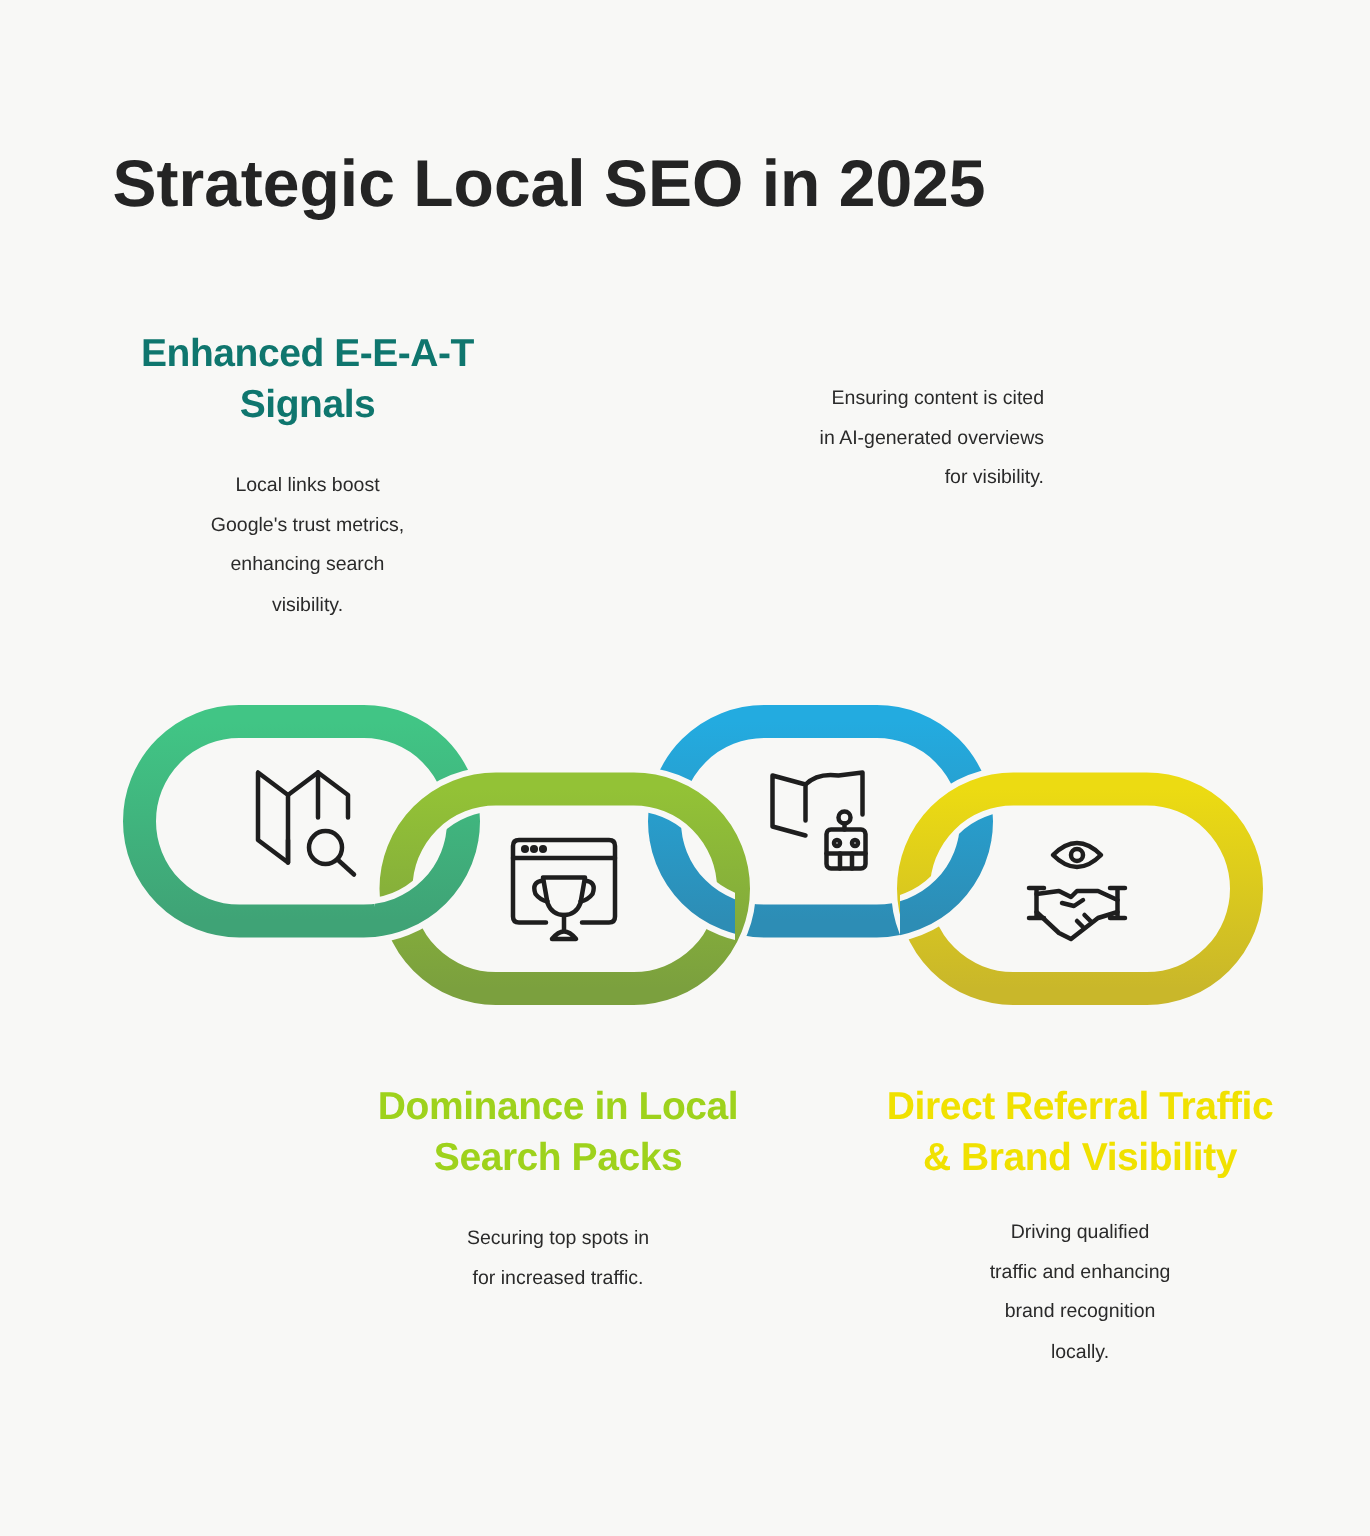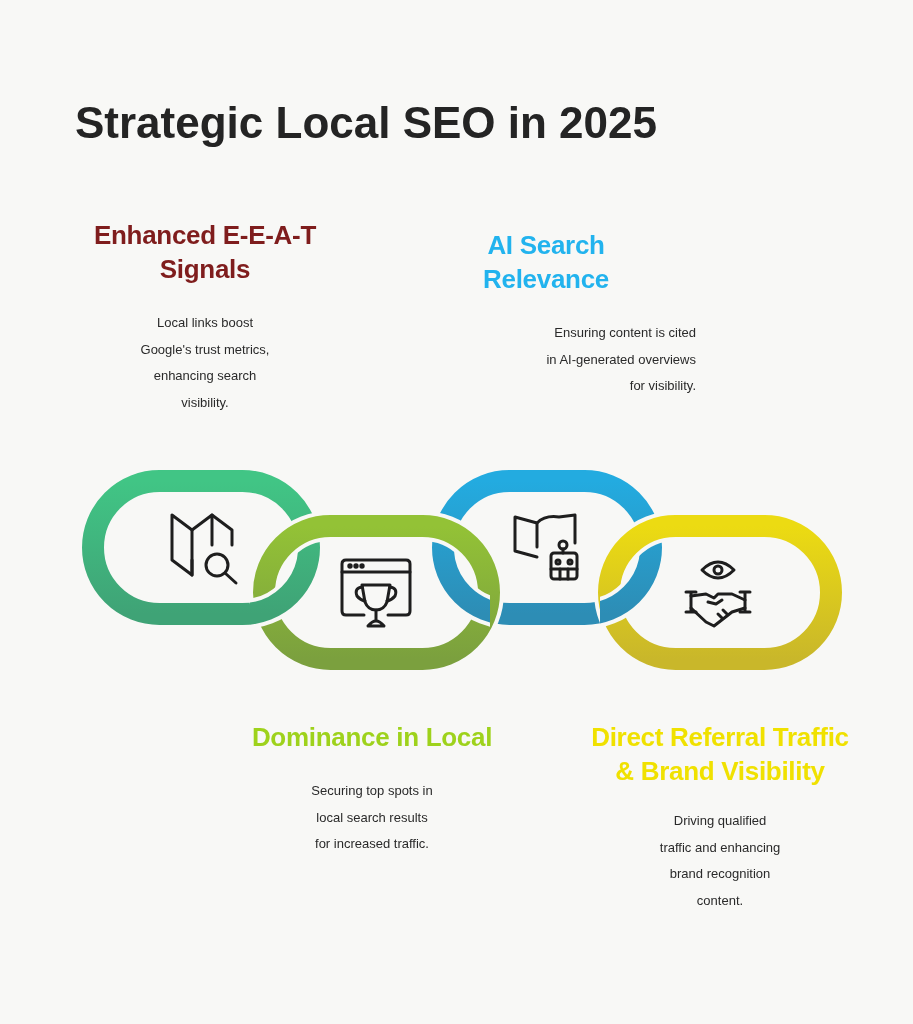--- a/index.html
+++ b/index.html
@@ -26,65 +26,61 @@
       margin-top: 22px;
     }
     #chain { position: absolute; left: 0; top: 0; }
   </style>
 </head>
 <body>
 
 <div class="title">Strategic Local SEO in 2025</div>
 
 <div class="block" style="left:55px; top:218px; width:300px;">
-  <div class="heading" style="color:#7f1d1d;">
+  <div class="heading" style="color:#0f766e;">
     <div>Enhanced E-E-A-T</div>
     <div>Signals</div>
   </div>
   <div class="desc" style="margin-top:24px;">
     <div>Local links boost</div>
     <div>Google's trust metrics,</div>
     <div>enhancing search</div>
     <div>visibility.</div>
   </div>
 </div>
 
 <div class="block" style="left:396px; top:228px; width:300px;">
-  <div class="heading" style="color:#22b3ee;">
-    <div>AI Search</div>
-    <div>Relevance</div>
-  </div>
   <div class="desc" style="margin-top:24px;text-align:right;">
     <div>Ensuring content is cited</div>
     <div>in AI-generated overviews</div>
     <div>for visibility.</div>
   </div>
 </div>
 
 <div class="block" style="left:222px; top:720px; width:300px;">
   <div class="heading" style="color:#9ed21c;">
     <div>Dominance in Local</div>
+    <div>Search Packs</div>
   </div>
   <div class="desc" style="margin-top:24px;">
     <div>Securing top spots in</div>
-    <div>local search results</div>
     <div>for increased traffic.</div>
   </div>
 </div>
 
 <div class="block" style="left:560px; top:720px; width:320px;">
   <div class="heading" style="color:#f0e100;">
     <div>Direct Referral Traffic</div>
     <div>&amp; Brand Visibility</div>
   </div>
   <div class="desc" style="margin-top:20px;">
     <div>Driving qualified</div>
     <div>traffic and enhancing</div>
     <div>brand recognition</div>
-    <div>content.</div>
+    <div>locally.</div>
   </div>
 </div>
 
 <svg id="chain" width="913" height="1024" viewBox="0 0 913 1024">
   <defs>
     <linearGradient id="gGreen" x1="0" y1="0" x2="0" y2="1">
       <stop offset="0" stop-color="#41c585"></stop>
       <stop offset="1" stop-color="#3fa376"></stop>
     </linearGradient>
     <linearGradient id="gLime" x1="0" y1="0" x2="0" y2="1">

